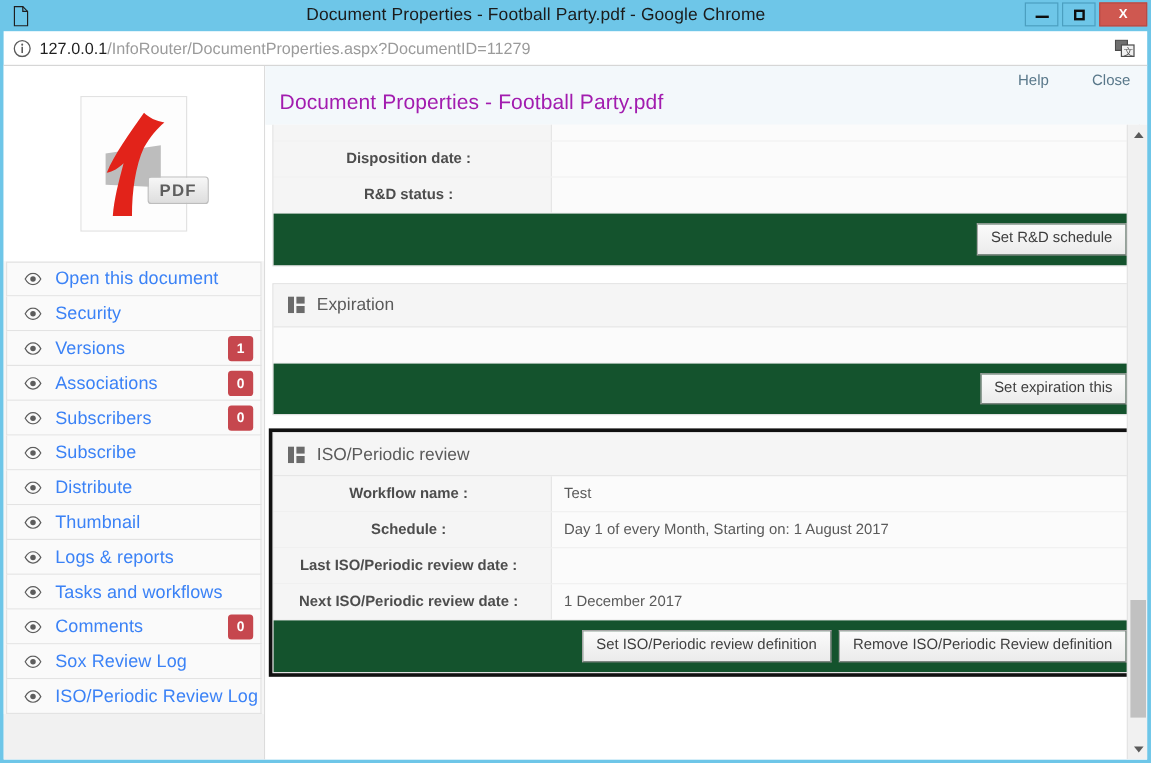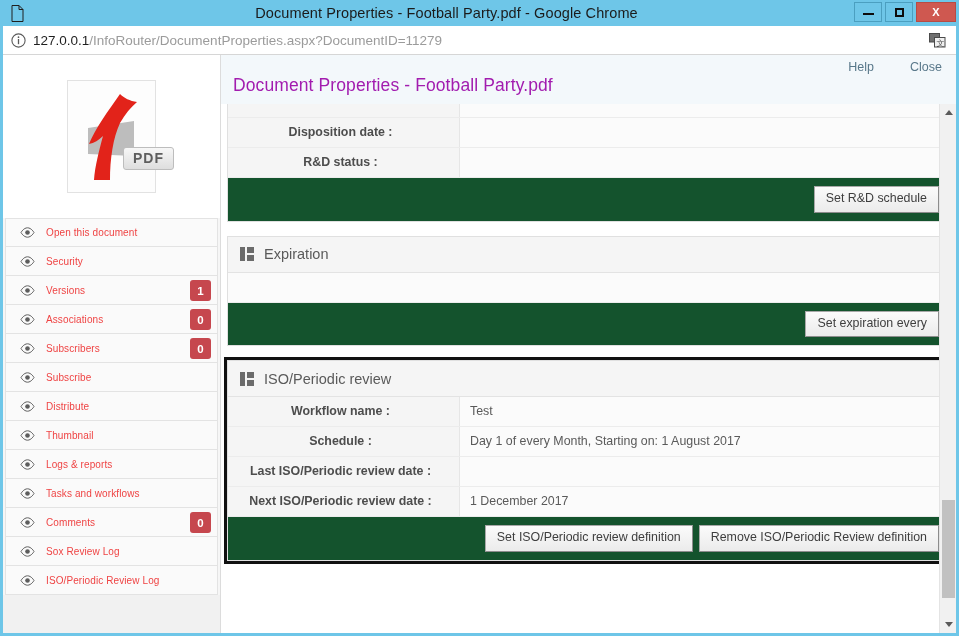--- a/index.html
+++ b/index.html
@@ -113,21 +113,21 @@
     border: 1px solid #e3e3e3;
     border-top: none;
     background: #fafafa;
     padding-left: 14px;
     position: relative;
     margin: 0 2px;
   }
   .menu-item:first-child { border-top: 1px solid #e3e3e3; }
   .eye-icon { width: 26px; display:flex; align-items:center; color:#5d5d5d; }
   .menu-label {
-    font-size: 10px; color: #ef4444;
+    font-size: 15px; color: #3b82f6;
     letter-spacing: 0.1px;
   }
   .badge {
     position: absolute; right: 6px; top: 4px;
     min-width: 21px; height: 21px;
     background: #c6474e;
     color: #fff;
     font-size: 11.5px; font-weight: bold;
     display: flex; align-items: center; justify-content: center;
     border-radius: 3px;
@@ -469,21 +469,21 @@
                     <rect x="7" y="0" width="7" height="6" fill="#6b6b6b"></rect>
                     <rect x="7" y="8" width="7" height="6" fill="#6b6b6b"></rect>
                   </svg>
                 </span>
                 <span class="panel-title">Expiration</span>
               </div>
               <div class="row">
                 <div class="val"></div>
               </div>
               <div class="actions">
-                <button class="btn">Set expiration every</button>
+                <button class="btn">Set expiration this</button>
               </div>
             </div>
             <div class="panel focused">
               <div class="panel-head">
                 <span class="grid-icon">
                   <svg width="14" height="14" viewBox="0 0 14 14">
                     <rect x="0" y="0" width="5" height="14" fill="#6b6b6b"></rect>
                     <rect x="7" y="0" width="7" height="6" fill="#6b6b6b"></rect>
                     <rect x="7" y="8" width="7" height="6" fill="#6b6b6b"></rect>
                   </svg>

